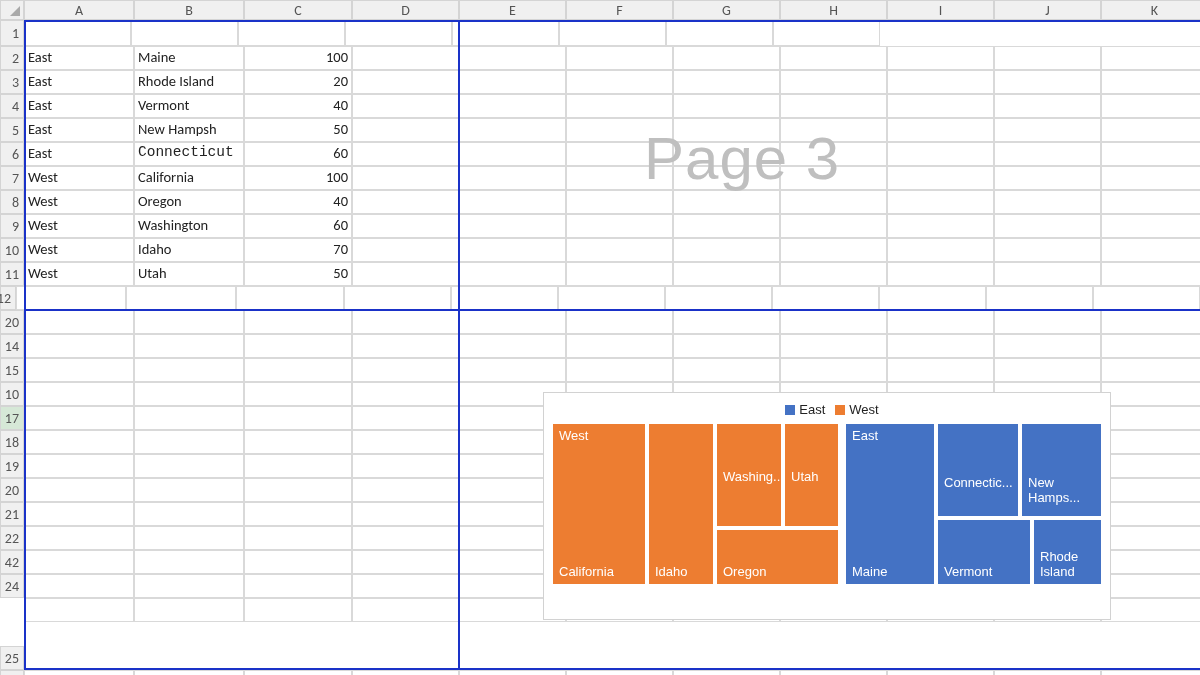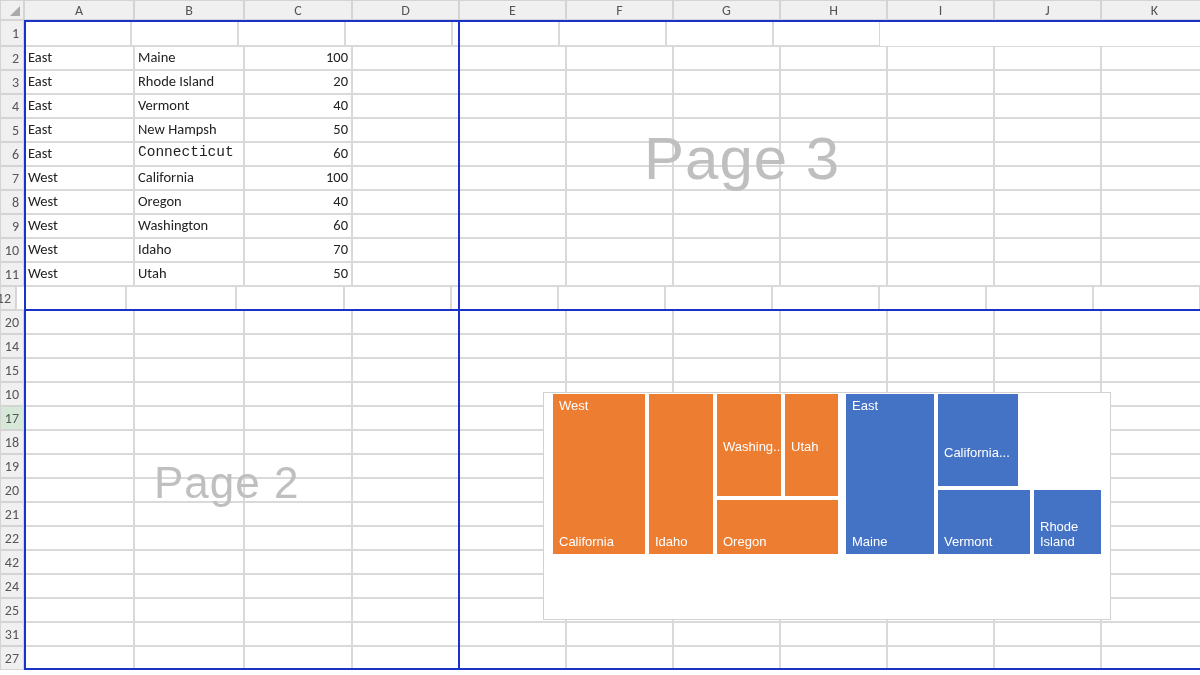--- a/index.html
+++ b/index.html
@@ -380,21 +380,21 @@
         <div class="cell" style="width: 107px; height: 24px;"></div>
         <div class="cell" style="width: 107px; height: 24px;"></div>
         <div class="cell" style="width: 107px; height: 24px;"></div>
         <div class="cell" style="width: 107px; height: 24px;"></div>
         <div class="cell" style="width: 107px; height: 24px;"></div>
         <div class="cell" style="width: 107px; height: 24px;"></div>
         <div class="cell" style="width: 107px; height: 24px;"></div>
         <div class="cell" style="width: 107px; height: 24px;"></div>
       </div>
       <div class="row">
-        <div class="rowhdr" style="width: 24px; height: 24px;">25</div>
+        <div class="rowhdr" style="width: 24px; height: 24px; margin-top: 48px;">25</div>
         <div class="cell" style="width: 110px; height: 24px;"></div>
         <div class="cell" style="width: 110px; height: 24px;"></div>
         <div class="cell" style="width: 108px; height: 24px;"></div>
         <div class="cell" style="width: 107px; height: 24px;"></div>
         <div class="cell" style="width: 107px; height: 24px;"></div>
         <div class="cell" style="width: 107px; height: 24px;"></div>
         <div class="cell" style="width: 107px; height: 24px;"></div>
         <div class="cell" style="width: 107px; height: 24px;"></div>
         <div class="cell" style="width: 107px; height: 24px;"></div>
         <div class="cell" style="width: 107px; height: 24px;"></div>
@@ -422,28 +422,28 @@
         <div class="cell" style="width: 107px; height: 24px;"></div>
         <div class="cell" style="width: 107px; height: 24px;"></div>
         <div class="cell" style="width: 107px; height: 24px;"></div>
         <div class="cell" style="width: 107px; height: 24px;"></div>
         <div class="cell" style="width: 107px; height: 24px;"></div>
         <div class="cell" style="width: 107px; height: 24px;"></div>
         <div class="cell" style="width: 107px; height: 24px;"></div>
         <div class="cell" style="width: 107px; height: 24px;"></div>
       </div>
     </div>
-    <div class="wm" style="left: 154px; top: 458px;">Page 2</div>
     <div class="wm big" style="left: 644px; top: 124px;">Page 3</div>
     <div class="pbreak" style="left: 24px; top: 20px; width: 1184px; height: 2px;"></div>
     <div class="pbreak" style="left: 24px; top: 668px; width: 1184px; height: 2px;"></div>
     <div class="pbreak" style="left: 24px; top: 20px; width: 2px; height: 650px;"></div>
     <div class="pbreak" style="left: 458px; top: 20px; width: 2px; height: 650px;"></div>
     <div class="pbreak" style="left: 24px; top: 309px; width: 1184px; height: 2px;"></div>
     <div class="chart" style="left: 543px; top: 392px; width: 568px; height: 228px;">
+      <div class="legend"><span class="legbox" style="background: rgb(68, 114, 196);"></span><span class="lbl">East</span><span class="legbox" style="background: rgb(237, 125, 49);"></span><span class="lbl">West</span></div>
       <div class="tm-area" style="width: 552px; height: 162px;">
         <div class="tm-rect orange" style="left: 0px; top: 0px; width: 94px; height: 162px;">
           <div class="grplbl">West</div>
           <div class="itmlbl">California</div>
         </div>
         <div class="tm-rect orange" style="left: 96px; top: 0px; width: 66px; height: 162px;">
           <div class="itmlbl">Idaho</div>
         </div>
         <div class="tm-rect orange" style="left: 164px; top: 0px; width: 66px; height: 104px;">
           <div class="itmlbl mid">Washing...</div>
@@ -452,21 +452,24 @@
           <div class="itmlbl mid">Utah</div>
         </div>
         <div class="tm-rect orange" style="left: 164px; top: 106px; width: 123px; height: 56px;">
           <div class="itmlbl">Oregon</div>
         </div>
         <div class="tm-rect blue" style="left: 293px; top: 0px; width: 90px; height: 162px;">
           <div class="grplbl">East</div>
           <div class="itmlbl">Maine</div>
         </div>
         <div class="tm-rect blue" style="left: 385px; top: 0px; width: 82px; height: 94px;">
-          <div class="itmlbl" style="top: 56%; bottom: auto;">California...</div>
+          <div class="itmlbl" style="top: 56%; bottom: auto;">Connectic...</div>
+        </div>
+        <div class="tm-rect blue" style="left: 469px; top: 0px; width: 81px; height: 94px;">
+          <div class="itmlbl" style="top: 56%; bottom: auto;">New Hamps...</div>
         </div>
         <div class="tm-rect blue" style="left: 385px; top: 96px; width: 94px; height: 66px;">
           <div class="itmlbl">Vermont</div>
         </div>
         <div class="tm-rect blue" style="left: 481px; top: 96px; width: 69px; height: 66px;">
           <div class="itmlbl">Rhode Island</div>
         </div>
       </div>
     </div>
   </div>

